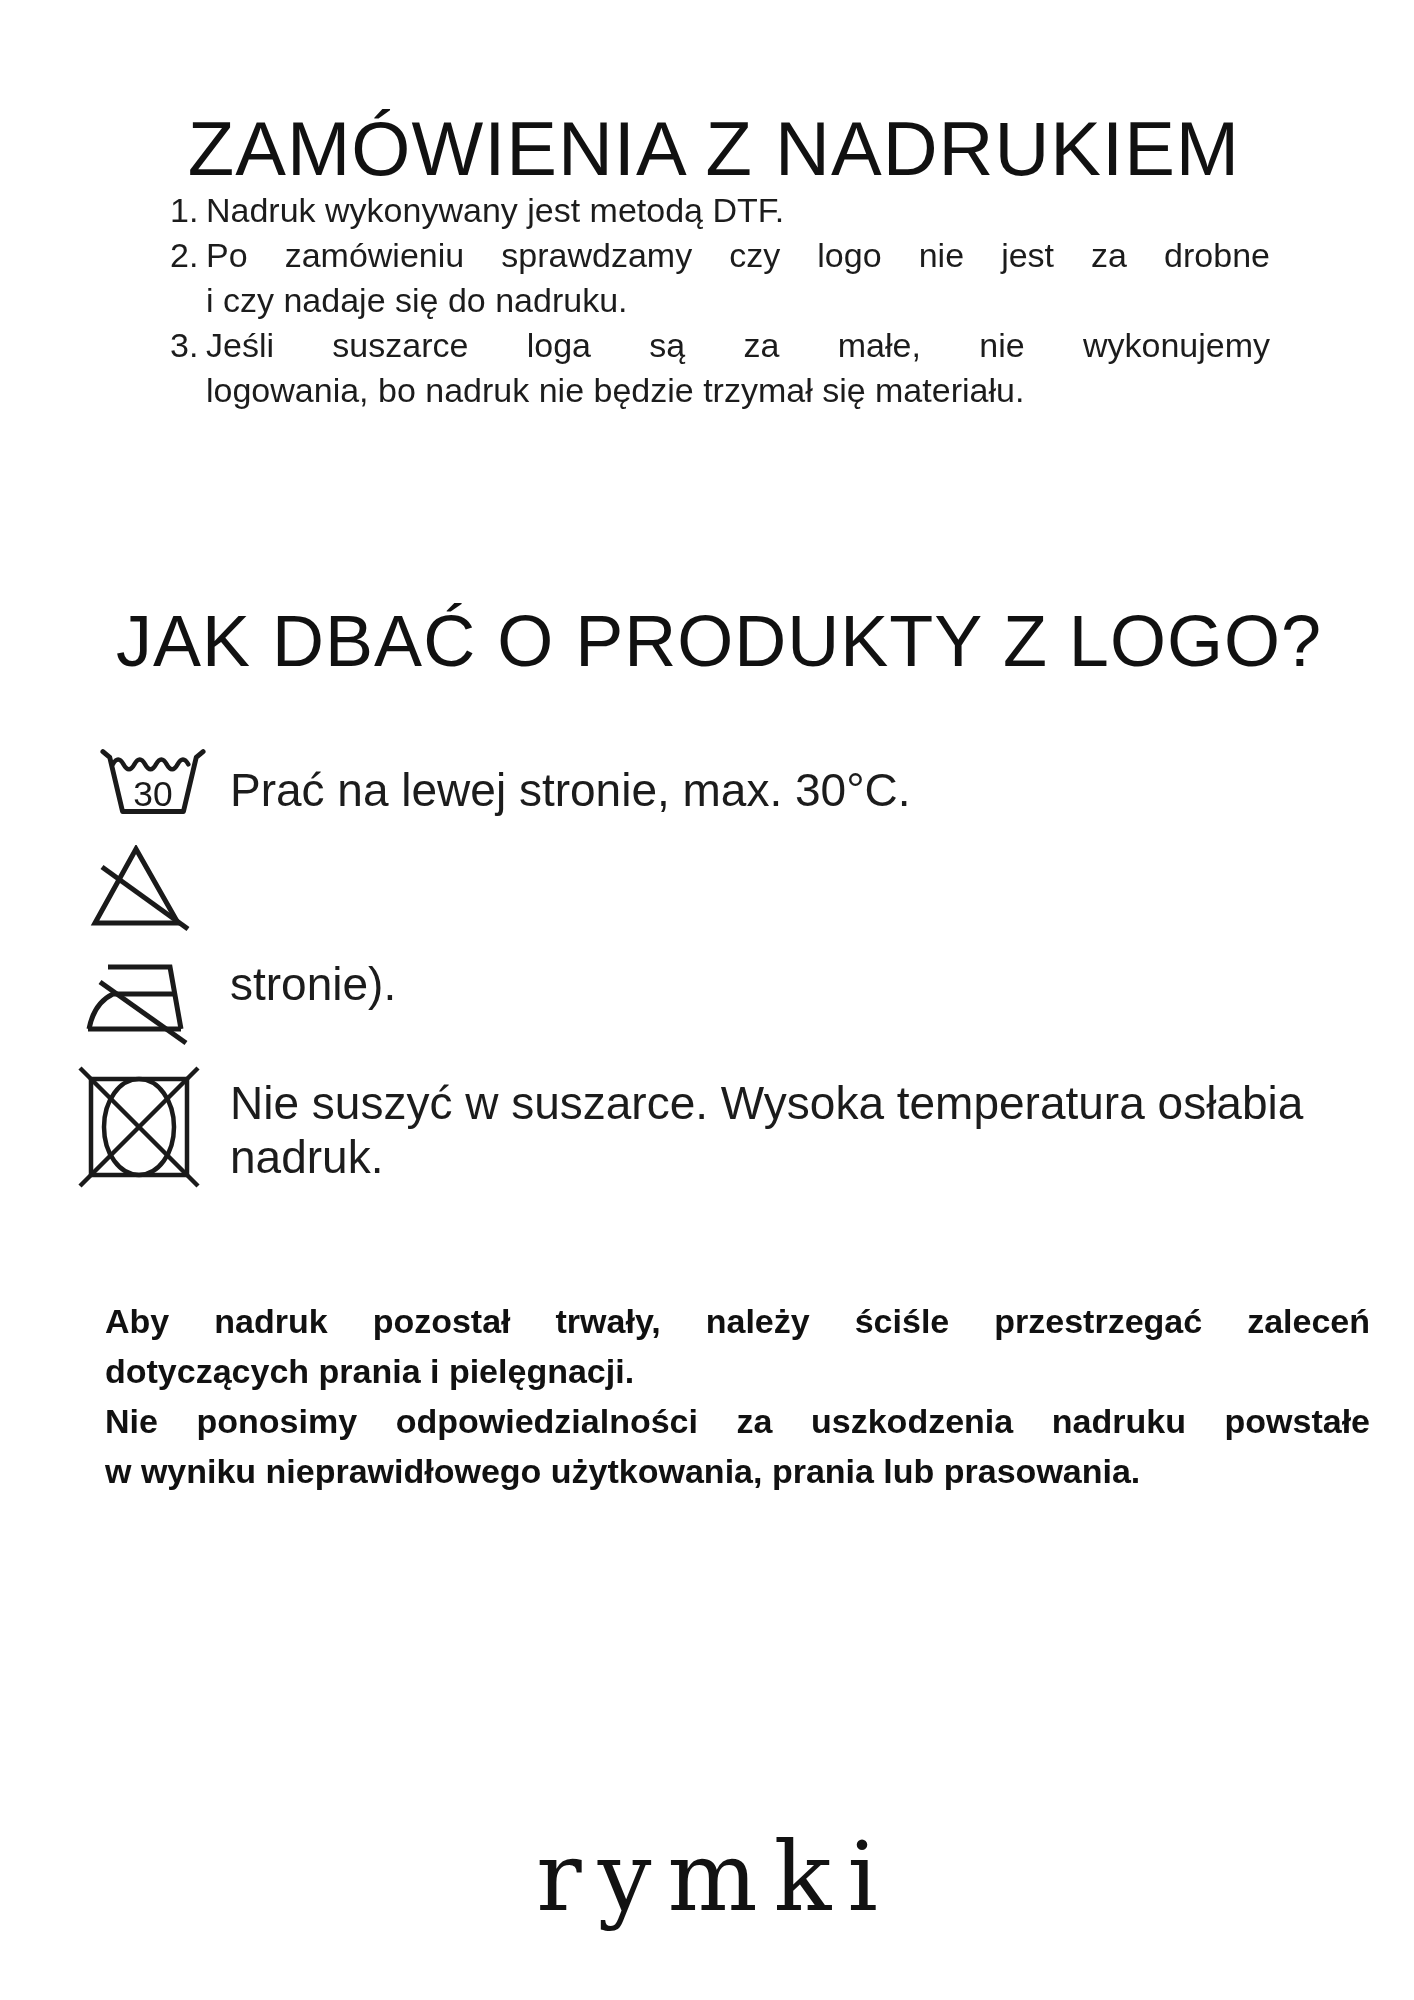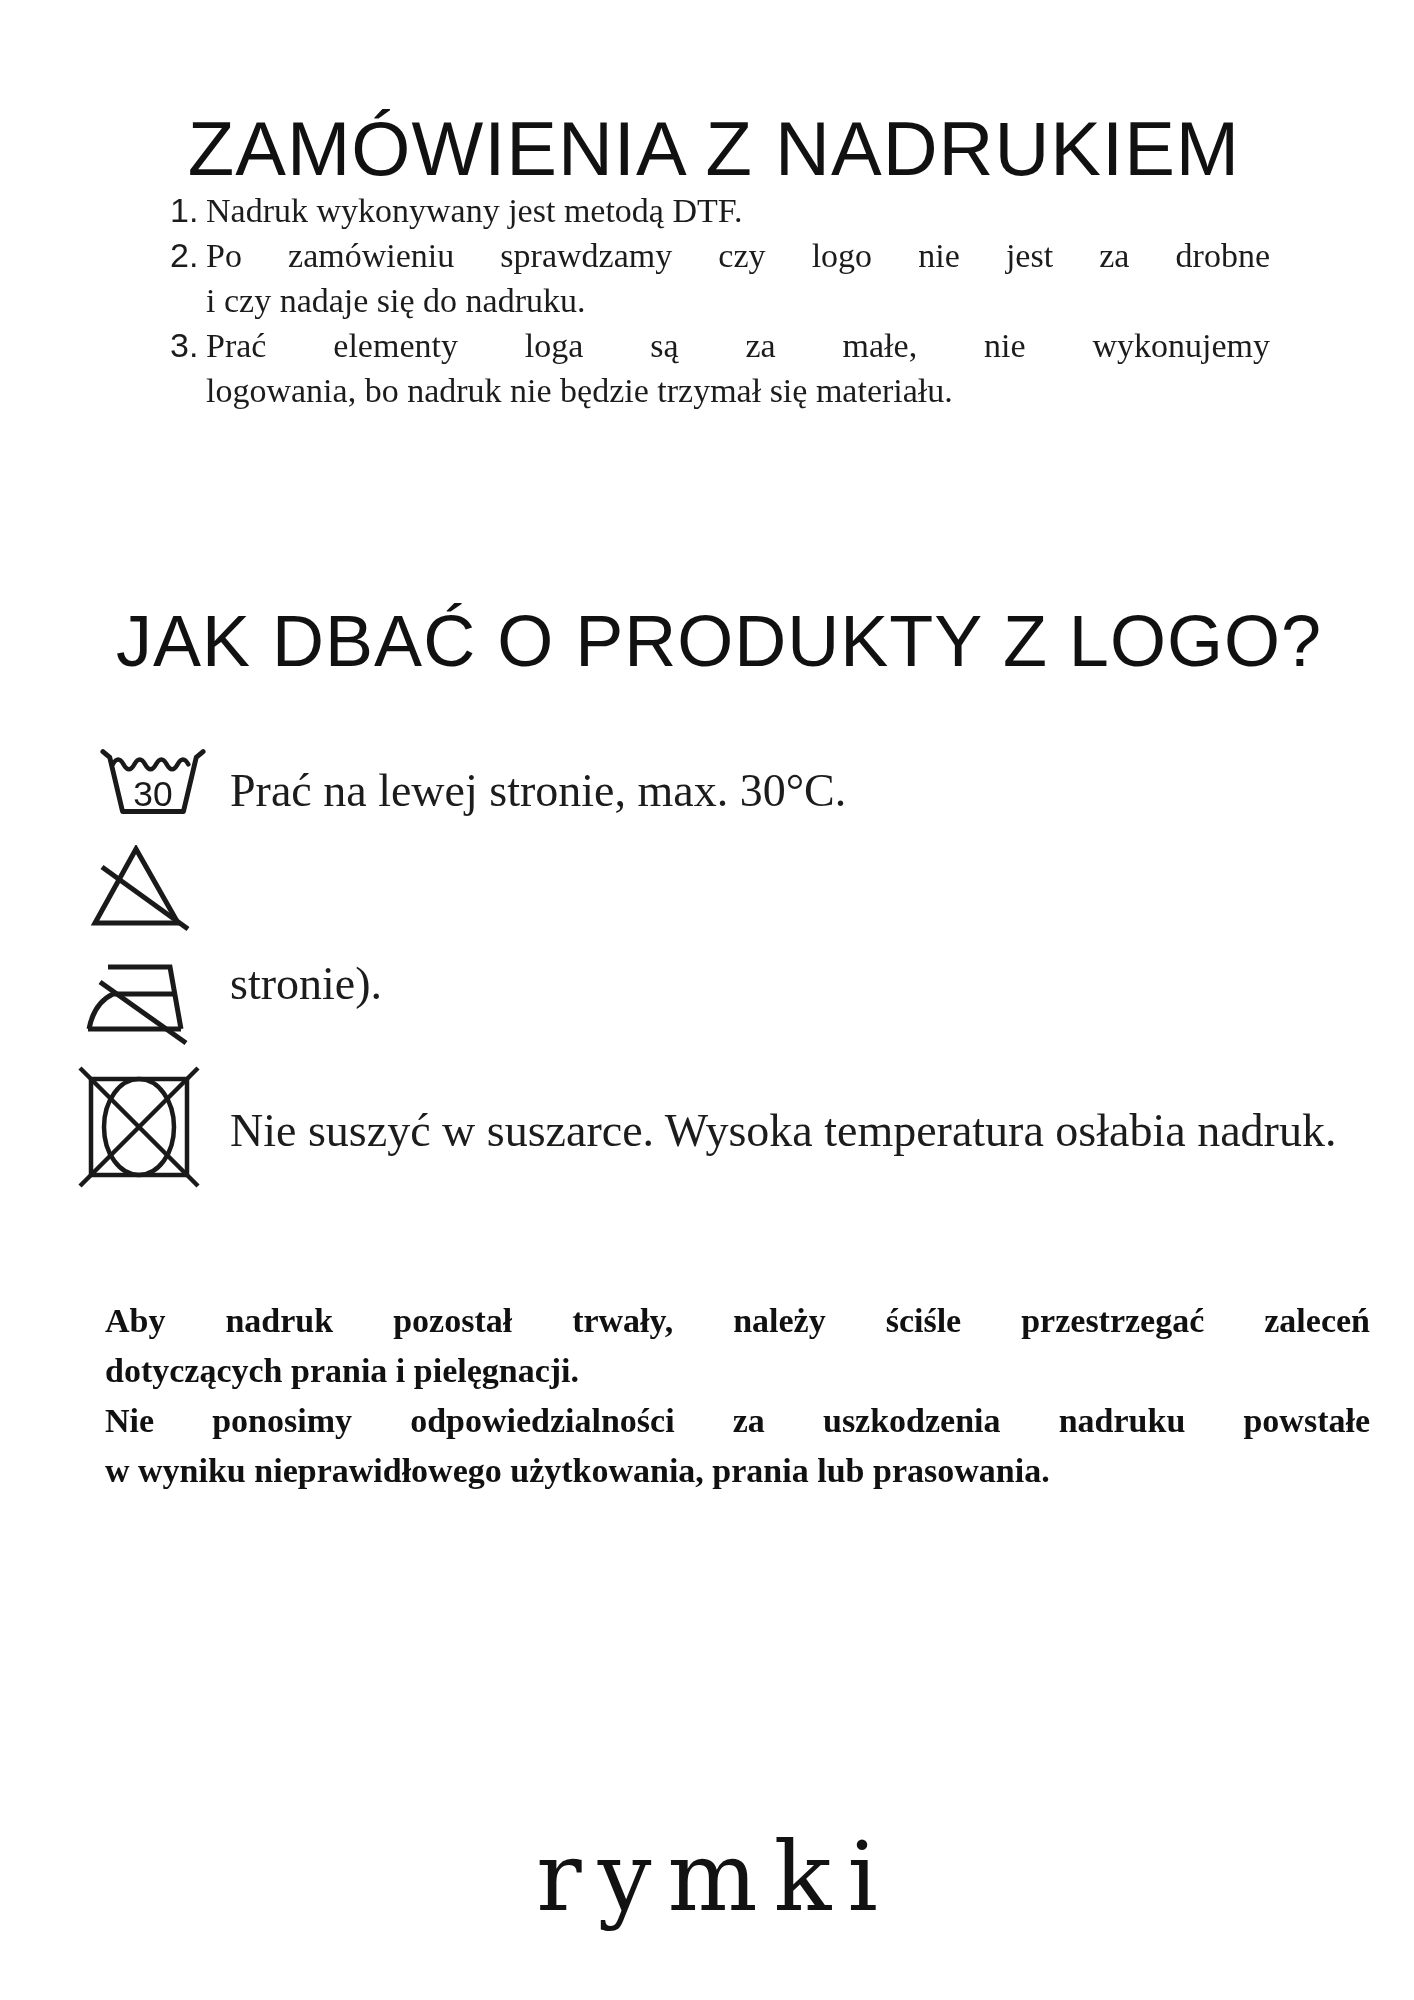--- a/index.html
+++ b/index.html
@@ -10,21 +10,21 @@
   .t1{position:absolute;top:98px;left:0;width:100%;margin:7px;text-align:center;
       font-size:76px;font-weight:400;letter-spacing:1px;color:#111;}
   .t2{position:absolute;top:588px;left:0;width:100%;margin:12px;text-align:center;
       font-size:72px;font-weight:400;letter-spacing:1px;color:#111;}
 
   .olist{position:absolute;left:170px;top:188px;width:1100px;margin:0;padding:0;
          list-style:none;font-size:34px;line-height:45px;}
   .item{display:flex;}
   .num{flex:0 0 36px;}
   .txt{flex:1;}
-  .line{display:block;font-family:Liberation Serif, serif;}
+  .line{display:block;}
   .jl{text-align:justify;text-align-last:justify;}
 
   .care-icon{position:absolute;}
   .ci1{left:98px;top:748px;width:110px;height:72px;}
   .ci2{left:88px;top:845px;width:104px;height:88px;}
   .ci3{left:86px;top:963px;width:104px;height:84px;}
   .ci4{left:76px;top:1064px;width:126px;height:126px;}
 
   .care-text{position:absolute;left:230px;width:1115px;font-size:46px;color:#1c1c1c;}
   .vcenter{display:flex;align-items:center;}
@@ -61,21 +61,21 @@
     <li class="item">
       <span class="num">2.</span>
       <span class="txt">
         <span class="line jl">Po zamówieniu sprawdzamy czy logo nie jest za drobne</span>
         <span class="line">i czy nadaje się do nadruku.</span>
       </span>
     </li>
     <li class="item">
       <span class="num">3.</span>
       <span class="txt">
-        <span class="line jl">Prać elementy loga są za małe, nie wykonujemy</span>
+        <span class="line jl">Jeśli suszarce loga są za małe, nie wykonujemy</span>
         <span class="line">logowania, bo nadruk nie będzie trzymał się materiału.</span>
       </span>
     </li>
   </ol>
 
   <h2 class="t2">JAK DBAĆ O PRODUKTY Z LOGO?</h2>
 
   <div class="care-icon ci1">
     <svg viewBox="0 0 112 72" xmlns="http://www.w3.org/2000/svg">
       <path class="stroke" stroke-linejoin="round" stroke-linecap="round" d="M5 3 L12 9 L25 64 L87 64 L100 9 L107 3"></path>

